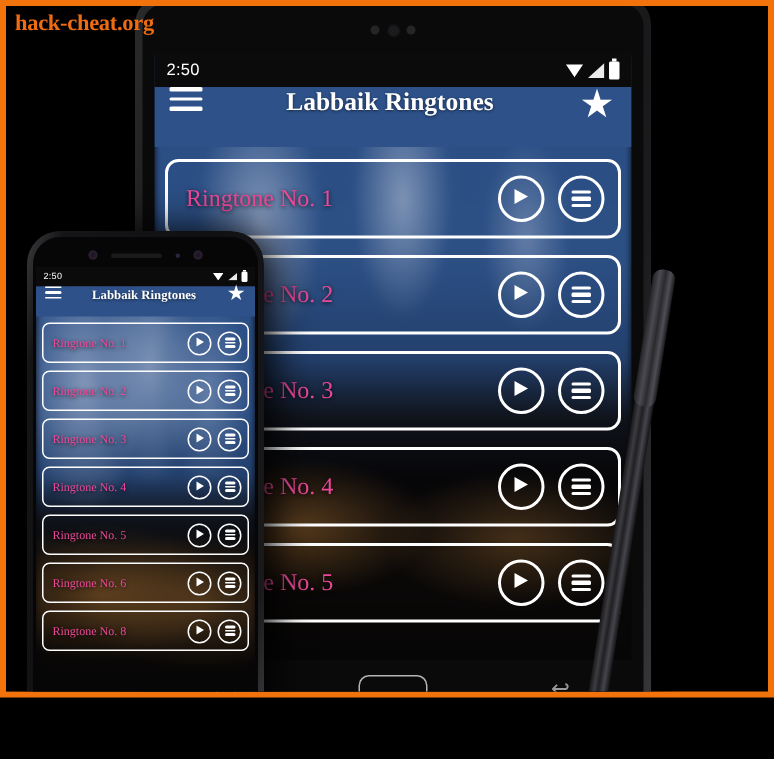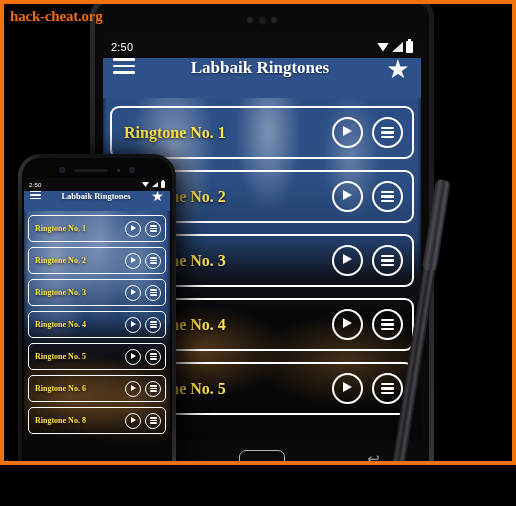--- a/index.html
+++ b/index.html
@@ -49,21 +49,21 @@
   .appbar{position:relative;height:40px;background:#2e5189;display:flex;padding:0 10px;z-index:3;}
   .appbar .title{flex:1;text-align:center;color:#fff;font-family:"Liberation Serif",serif;
       font-weight:bold;font-size:17px;text-shadow:0 1px 2px rgba(0,0,0,.55);}
   .hamb{width:22px;height:16px;display:flex;flex-direction:column;justify-content:space-between;cursor:pointer;}
   .hamb i{display:block;height:2.6px;background:#fff;border-radius:1px;}
   .star{width:26px;height:25px;color:#fff;font-size:26px;line-height:24px;text-align:center;}
 
   .list{position:relative;z-index:3;padding:8px 7px 0 7px;}
   .row{position:relative;height:53px;margin-bottom:11px;border:2px solid #fff;border-radius:9px;
        display:flex;align-items:center;padding:0 9px 0 12px;box-sizing:border-box;}
-  .row .name{flex:1;color:#fde047;font-family:"Liberation Serif",serif;font-weight:bold;font-size:16px;
+  .row .name{flex:1;color:#ec4899;font-family:"Liberation Serif",serif;font-weight:normal;font-size:16px;
        text-shadow:0 1px 3px rgba(0,0,0,.8);white-space:nowrap;}
   .cbtn{width:27px;height:27px;border:2px solid #fff;border-radius:50%;position:relative;margin-left:9px;flex:0 0 auto;}
   .cbtn.play:after{content:"";position:absolute;left:9px;top:6.5px;width:0;height:0;
        border-left:9px solid #fff;border-top:5px solid transparent;border-bottom:5px solid transparent;}
   .cbtn.menu{display:flex;flex-direction:column;justify-content:center;align-items:center;gap:2.5px;}
   .cbtn.menu i{display:block;width:13px;height:2.2px;background:#fff;border-radius:1px;}
 
   
   #t-nav{position:absolute;left:13px;right:13px;bottom:8px;height:30px;display:flex;align-items:center;
       justify-content:space-around;}

